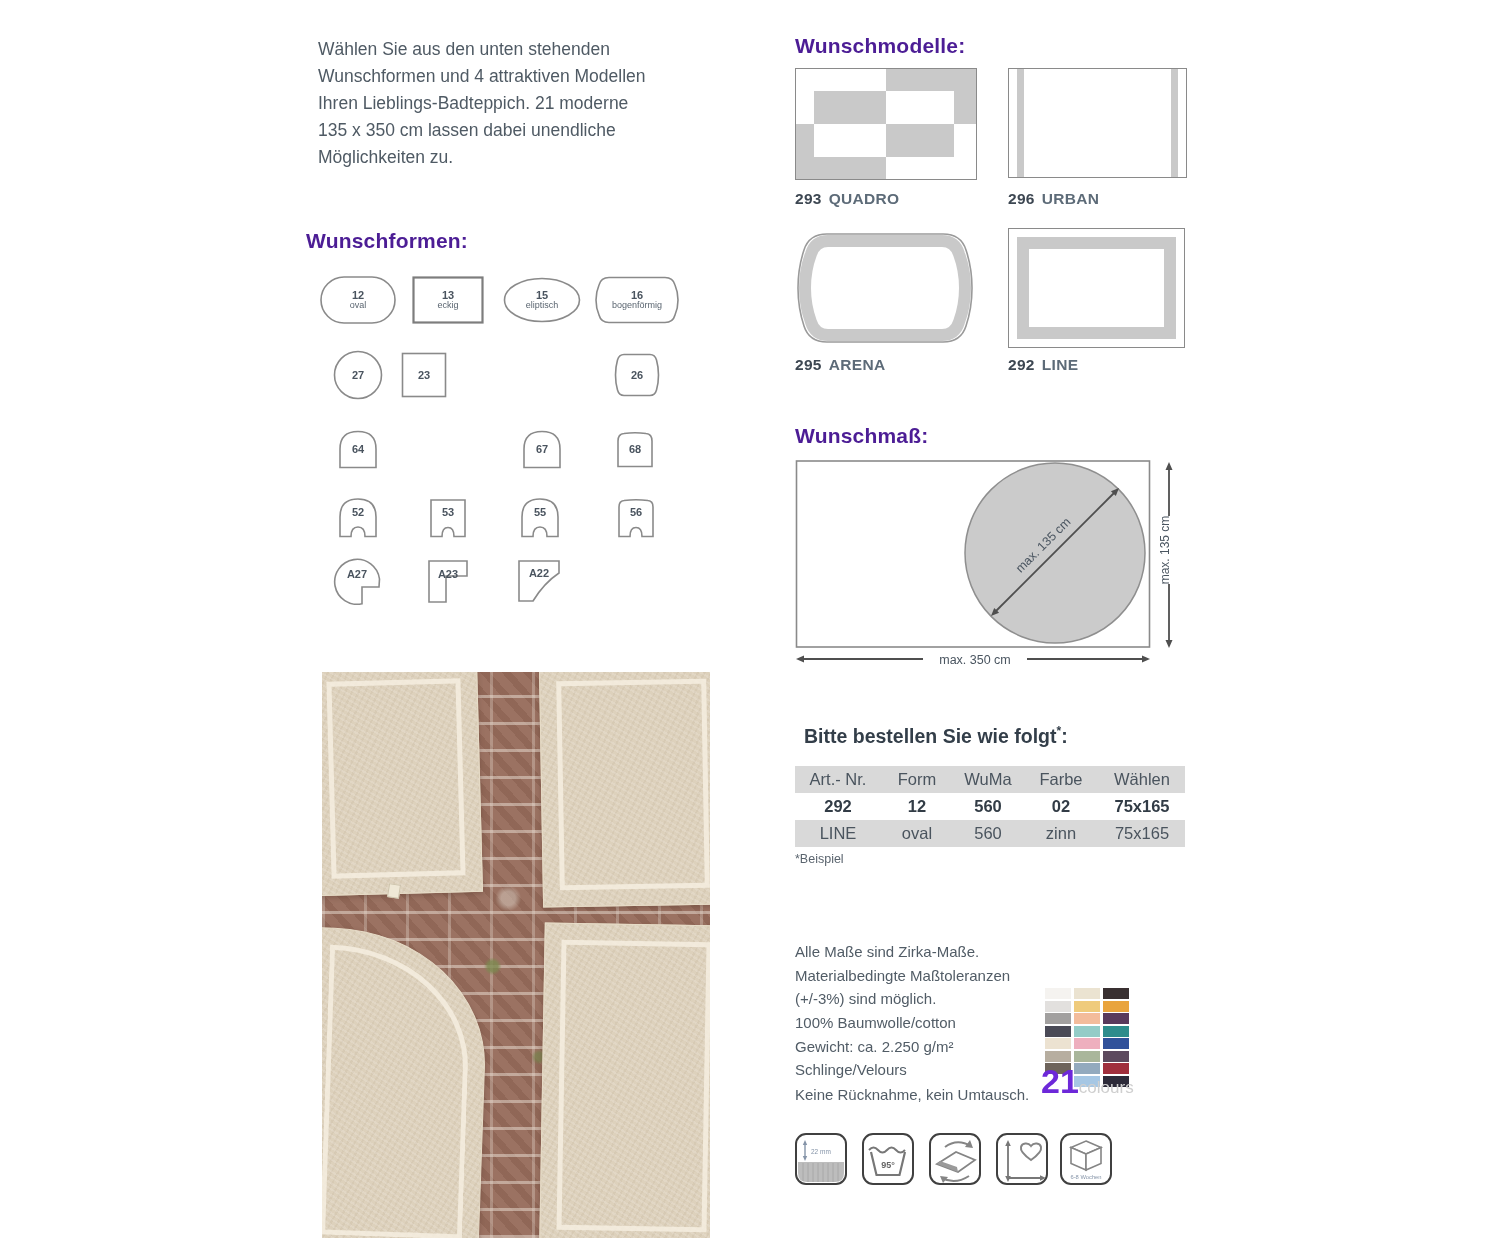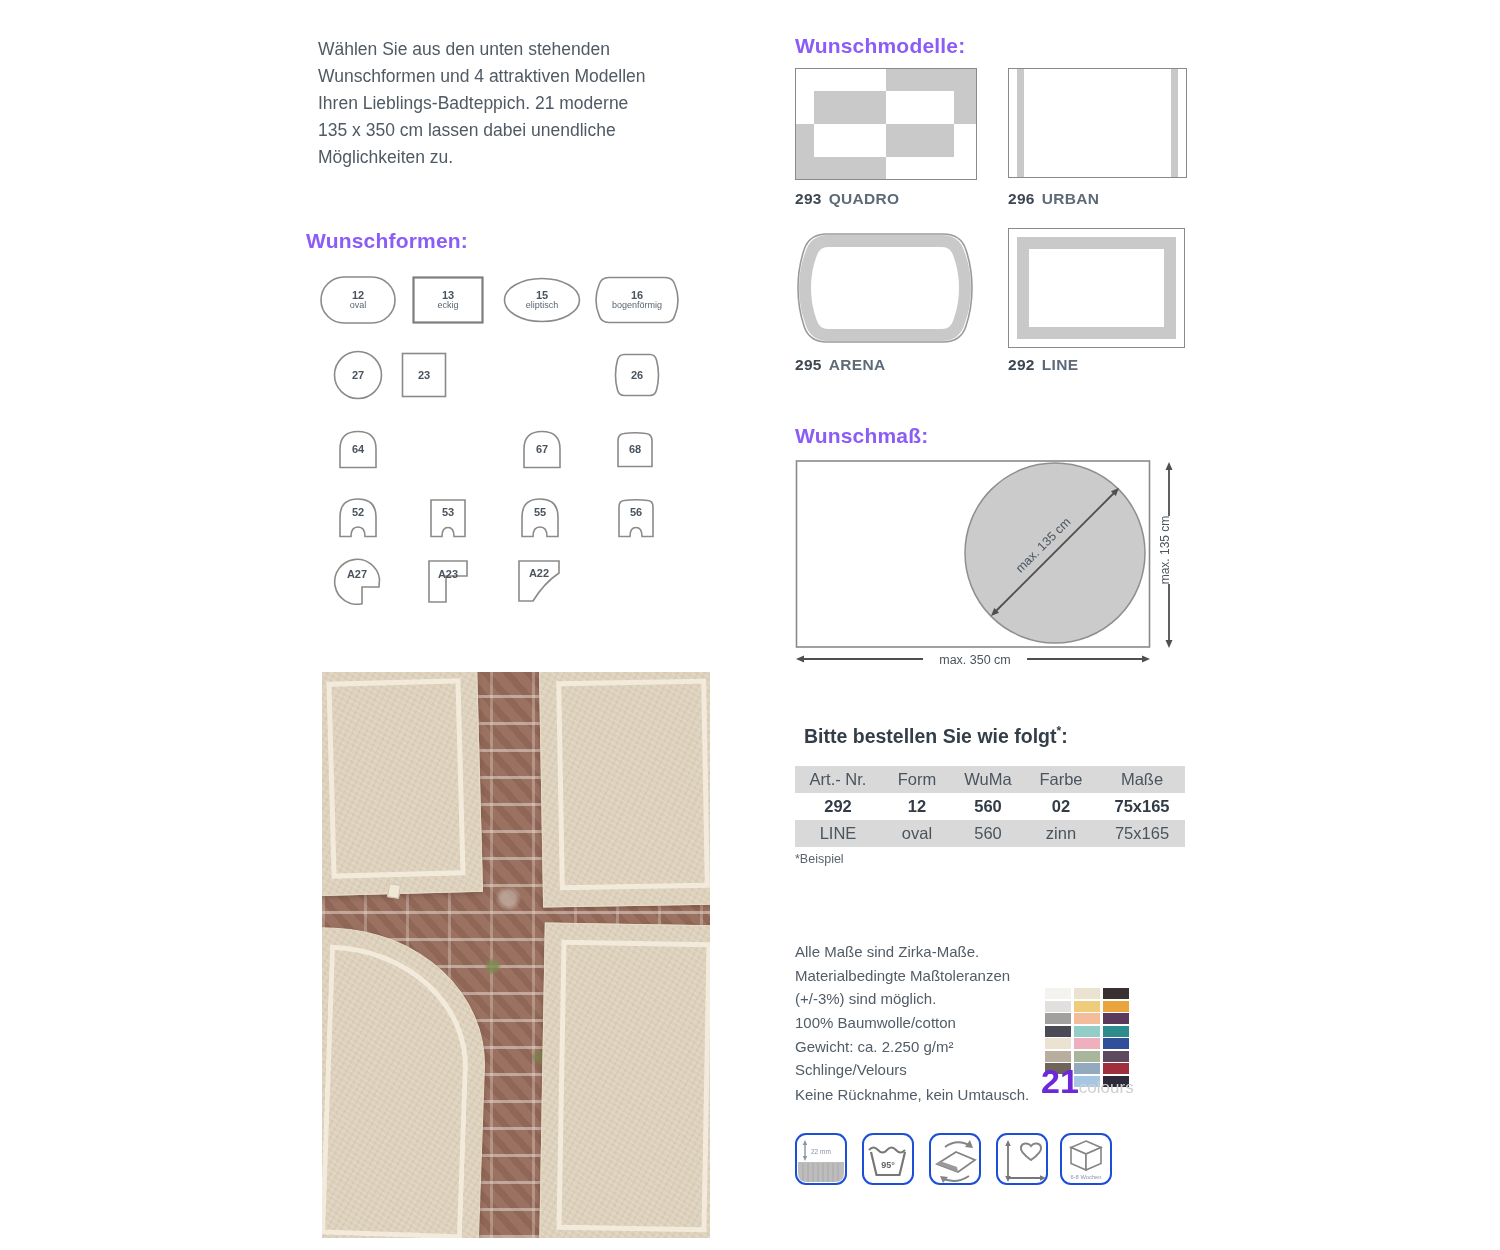--- a/index.html
+++ b/index.html
@@ -1,19 +1,19 @@
 <!DOCTYPE html>
 <html><head>
 <meta charset="utf-8">
 <style>
   html,body{margin:0;padding:0;background:#fff;}
   .page{position:relative;width:1500px;height:1250px;background:#fff;overflow:hidden;
         font-family:"Liberation Sans",sans-serif;color:#545f69;}
   .abs{position:absolute;}
-  .heading{font-size:21px;font-weight:700;color:#8b5cf6;letter-spacing:.2px;}
+  .heading{font-size:21px;font-weight:700;color:#4c1d95;letter-spacing:.2px;}
   .intro-line{font-size:17.5px;line-height:27px;color:#4f5a64;}
   
   .shape{position:absolute;}
   .shape svg{position:absolute;left:0;top:0;}
   .shape .lbl{position:relative;width:100%;height:100%;display:flex;flex-direction:column;
               align-items:center;justify-content:center;z-index:1;line-height:1.1;}
   .shape .num{font-size:11px;font-weight:700;color:#4a545f;}
   .shape .nam{font-size:9px;color:#5a6570;}
   .shape.notch .lbl{padding-bottom:11px;box-sizing:border-box;}
   .shape.corner .lbl{padding-bottom:15px;box-sizing:border-box;}
@@ -32,21 +32,21 @@
   tr.r2 td{background:#d9d9d9;color:#4a545e;}
   .footnote{position:absolute;left:795px;top:852px;font-size:12.5px;color:#5a646e;}
   .note-line{font-size:15px;line-height:23.5px;color:#515c66;}
   
   .swatch-col{position:absolute;top:988px;width:26px;display:flex;flex-direction:column;gap:1.5px;}
   .swatch{width:26px;height:11px;}
   .swatch-label{position:absolute;left:1041px;top:1062px;color:#c9c9c9;white-space:nowrap;}
   .swatch-label .big{font-size:34px;font-weight:600;color:#6d28d9;}
   .swatch-label .small{font-size:17px;color:#cfcfcf;}
   
-  .care-tile{position:absolute;top:1133px;width:52px;height:52px;border:2px solid #1d4ed8;
+  .care-tile{position:absolute;top:1133px;width:52px;height:52px;border:2px solid #404040;
              border-radius:11px;background:#fff;overflow:hidden;box-sizing:border-box;}
   
   .photo{position:absolute;left:322px;top:672px;width:388px;height:566px;overflow:hidden;
          background-color:#9b7262;
          background-image:
            radial-gradient(circle at 44% 52%, rgba(125,138,80,.8) 0 5px, transparent 9px),
            radial-gradient(circle at 56% 68%, rgba(118,130,76,.7) 0 4px, transparent 8px),
            radial-gradient(circle at 48% 40%, rgba(212,198,186,.55) 0 7px, transparent 13px),
            repeating-linear-gradient(0deg, rgba(235,224,213,.5) 0 3px, transparent 3px 27px),
            repeating-linear-gradient(90deg, rgba(230,219,208,.33) 0 3px, transparent 3px 42px),
@@ -292,21 +292,21 @@
     <span>Bitte bestellen Sie wie folgt</span><sup style="font-size:12px;">*</sup><span>:</span>
   </div>
 
   <table class="order">
     <tbody>
         <tr class="hdr">
       <td style="width:86px;">Art.- Nr.</td>
       <td style="width:72px;">Form</td>
       <td style="width:70px;">WuMa</td>
       <td style="width:76px;">Farbe</td>
-      <td style="width:86px;">Maße</td>
+      <td style="width:86px;">Wählen</td>
     </tr>
     <tr class="r1">
       <td>292</td>
       <td>12</td>
       <td>560</td>
       <td>02</td>
       <td>75x165</td>
     </tr>
     <tr class="r2">
       <td>LINE</td>

